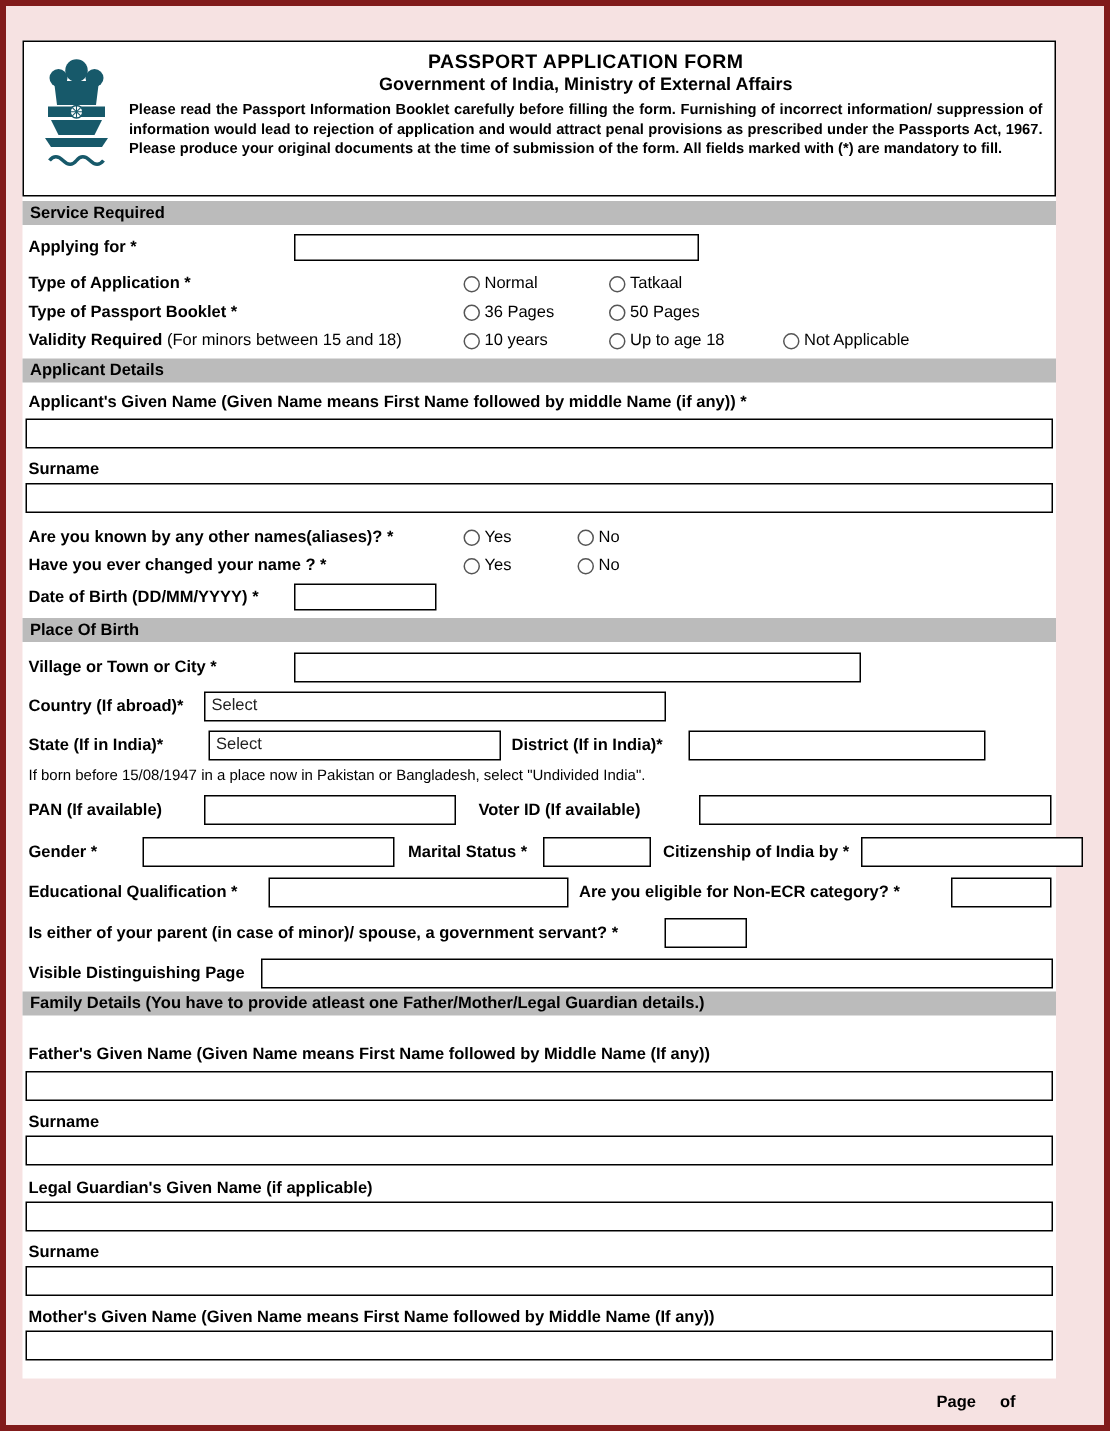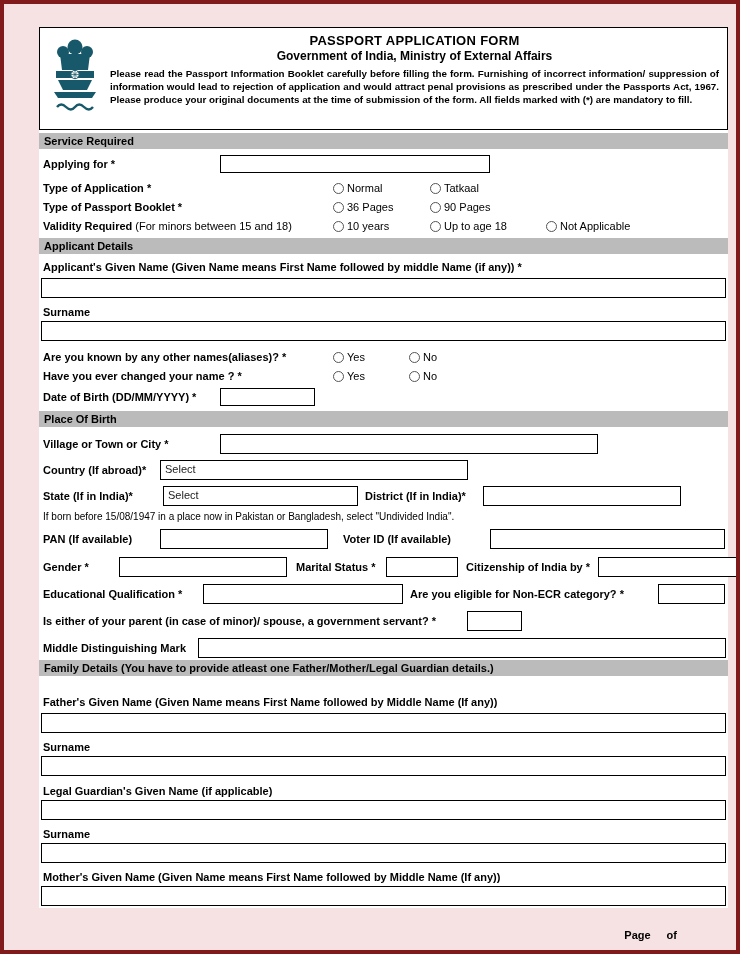--- a/index.html
+++ b/index.html
@@ -4,21 +4,21 @@
 <style>
   *{box-sizing:border-box;margin:0;padding:0}
   html,body{width:740px;height:954px}
   body{
     background:#f6e2e2;
     border:4px solid #811b1b;
     font-family:"Liberation Sans",sans-serif;
     position:relative;
     overflow:hidden;
   }
-  .form{position:absolute;left:35px;top:23px;width:689px;background:#fff;padding-bottom:2px}
+  .form{position:absolute;left:11px;top:23px;width:689px;background:#fff;padding-bottom:12px}
   .header{display:flex;border:1px solid #000;padding:5px 8px 6px 10px;gap:10px;background:#fff}
   .emblem{flex:0 0 50px;padding-top:2px}
   .htext{flex:1}
   .title{font-size:13px;font-weight:bold;text-align:center;letter-spacing:.3px}
   .subtitle{font-size:12px;font-weight:bold;text-align:center;margin-top:1px}
   .instructions{font-size:9.8px;font-weight:bold;text-align:justify;margin-top:5px;line-height:1.32}
   .bar{background:#bbbbbb;font-size:11px;font-weight:bold;padding:2px 5px;min-height:16px;line-height:12px;color:#000}
   .row{display:flex;align-items:center;padding-left:4px}
   .lbl{font-size:11px;font-weight:bold;flex-shrink:0;color:#000}
   .norm{font-weight:normal}
@@ -90,21 +90,21 @@
   </div>
 
   <div class="row" style="margin-top:7px">
     <span class="lbl w290">Type of Passport Booklet *</span>
     <span class="opt w97">
         <span class="radio"></span>
         <span>36 Pages</span>
       </span>
     <span class="opt">
         <span class="radio"></span>
-        <span>90 Pages</span>
+        <span>50 Pages</span>
       </span>
   </div>
 
   <div class="row" style="margin-top:7px">
     <span class="lbl w290"><span>Validity Required</span><span class="norm"> (For minors between 15 and 18)</span></span>
     <span class="opt w97">
         <span class="radio"></span>
         <span>10 years</span>
       </span>
     <span class="opt w116">
@@ -198,21 +198,21 @@
     <span class="lbl w248" style="margin-left:7px">Are you eligible for Non-ECR category? *</span>
     <input class="ibox h20" style="width: 67px;">
   </div>
 
   <div class="row" style="margin-top:7px">
     <span class="lbl w424">Is either of your parent (in case of minor)/ spouse, a government servant? *</span>
     <input class="ibox h20" style="width: 55px;">
   </div>
 
   <div class="row" style="margin-top:7px">
-    <span class="lbl w155">Middle Distinguishing Mark</span>
+    <span class="lbl w155">Visible Distinguishing Page</span>
     <input class="ibox h20" style="flex: 1 1 0%; margin-right: 2px;">
   </div>
 
   <div class="bar" style="margin-top:2px">Family Details  (You have to provide atleast one Father/Mother/Legal Guardian details.)</div>
 
   <div class="flbl" style="margin-top:20px">Father's Given Name (Given Name means First Name followed by Middle Name (If any))</div>
   <input class="fw" style="margin-top: 5px;">
 
   <div class="flbl" style="margin-top:8px">Surname</div>
   <input class="fw" style="margin-top: 3px;">

